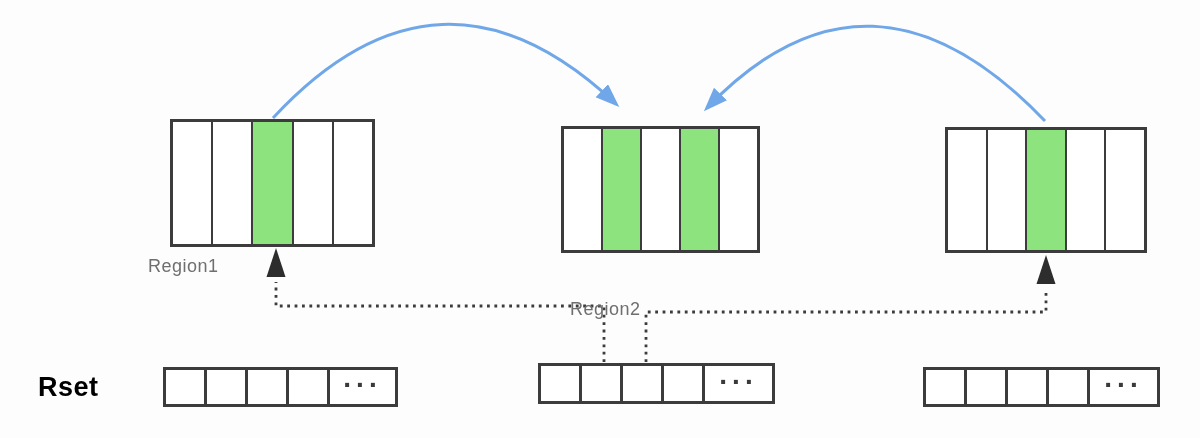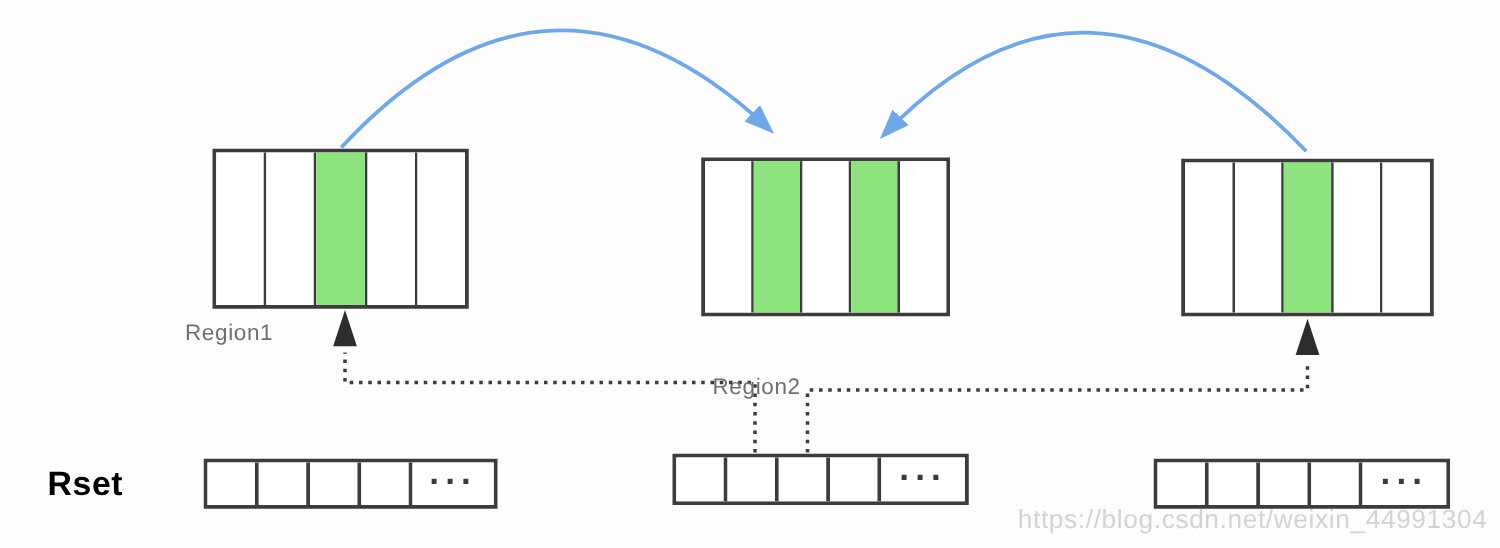--- a/index.html
+++ b/index.html
@@ -173,14 +173,13 @@
   <div class="rset-box s3">
       <div class="cell"></div>
       <div class="cell"></div>
       <div class="cell"></div>
       <div class="cell"></div>
     <div class="cell cell-dots">
       <span class="dots">...</span>
     </div>
   </div>
 
-  <div class="watermark">https://blog.csdn.net/weixin_44991304</div>
 </div>
 
 </body></html>

